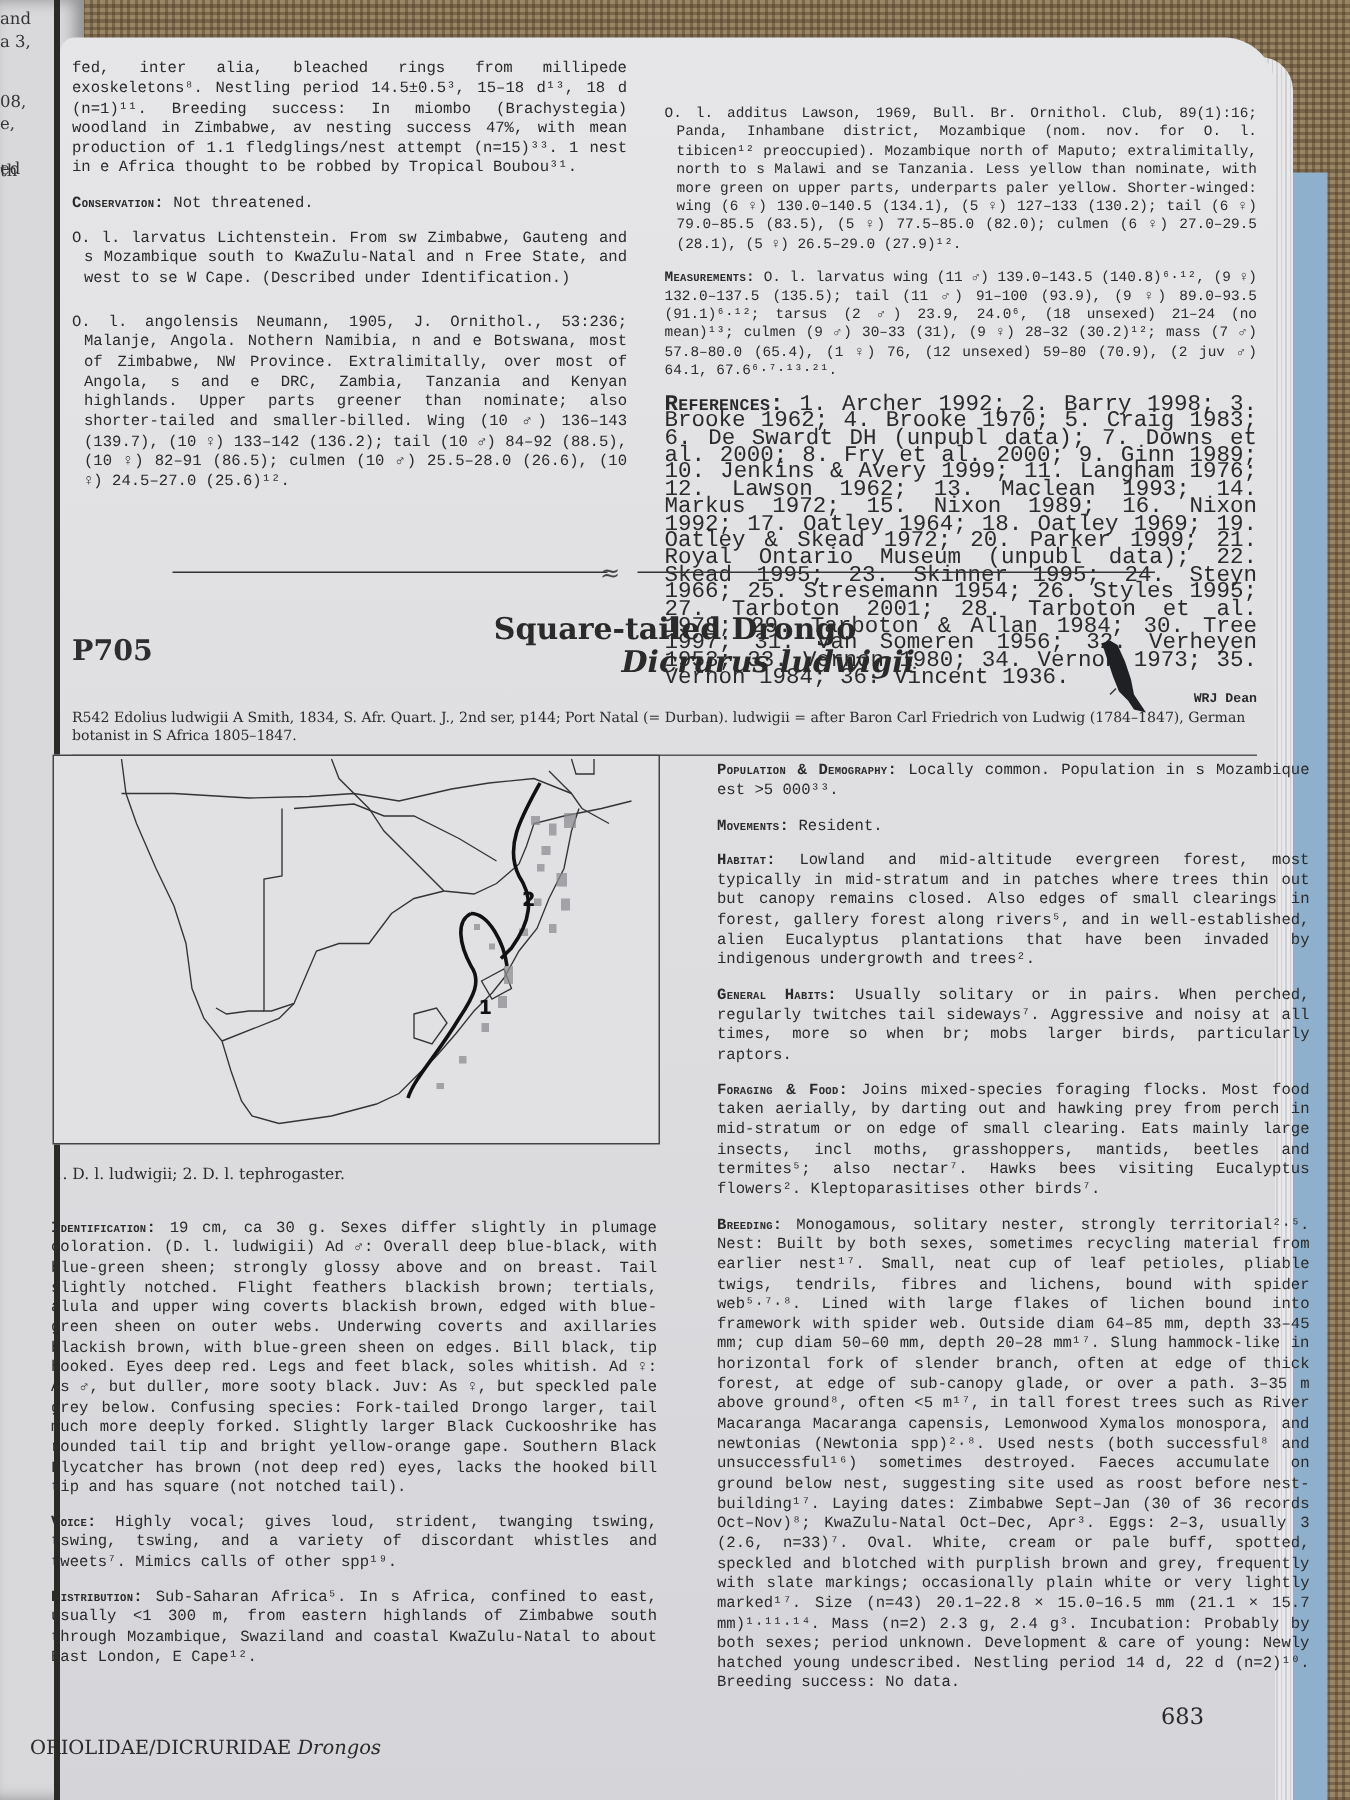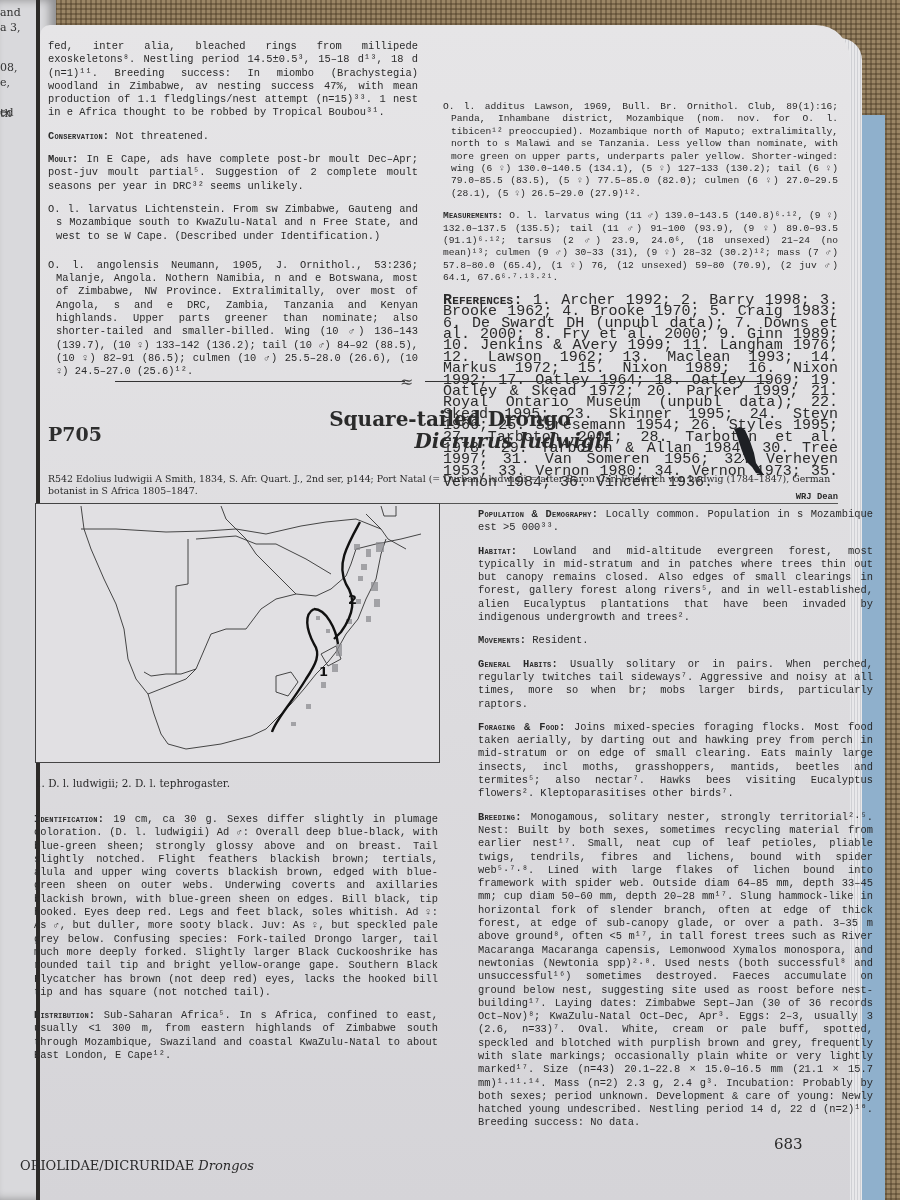--- a/index.html
+++ b/index.html
@@ -24,21 +24,21 @@
   .page {
     position:absolute; left:40px; top:25px; width:810px; height:1175px;
     background:linear-gradient(180deg,#e6e5e7 0%,#dcdbde 60%,#d5d4d8 100%);
     border-top-left-radius:10px; border-top-right-radius:34px;
     color:#2a2a2a;
   }
   .col { position:absolute; font-size:10.4px; line-height:13.3px; text-align:justify;font-family:Liberation Mono, monospace; }
   .col p { margin:0 0 10px 0; }
   .sc { font-variant:small-caps; font-weight:bold; letter-spacing:.2px; }
   .top-left { left:8px; top:15px; width:370px; }
-  .top-right { left:403px; top:45px; width:395px; font-size:9.6px; line-height:12.4px;margin-top:31px; }
+  .top-right { left:403px; top:45px; width:395px; font-size:9.6px; line-height:12.4px; }
   .refs { font-size:15px; line-height:11.4px; }
   .sig { text-align:right; font-weight:bold; font-size:8.8px; }
   .divider { position:absolute; top:356px; height:1px; background:#333; }
   .divider-glyph { position:absolute; left:360px; top:347px; font-size:16px; color:#444; }
   .pnum { position:absolute; left:8px; top:398px; font-size:19px; font-weight:bold; color:#2e2e2e;text-align:center; }
   .title { position:absolute; left:250px; top:383px; width:320px; text-align:center; font-size:20px; font-weight:bold; line-height:22px; }
   .title .sci { font-style:italic;text-align:right; }
   .bird { position:absolute; left:690px; top:400px; }
   .etym { position:absolute; left:8px; top:448px; width:790px; font-size:9.4px; line-height:12.4px; }
   .rule2 { position:absolute; left:8px; top:478px; width:790px; height:1px; background:#555; }
@@ -65,21 +65,20 @@
   <div class="frag" style="top:106px">th</div>
   <div class="frag" style="top:105px">ed</div>
 </div>
 <div class="gutter"></div>
 
 <div class="page">
 
   <div class="col top-left">
     <p style="font-style:normal">fed, inter alia, bleached rings from millipede exoskeletons⁸. Nestling period 14.5±0.5³, 15–18 d¹³, 18 d (n=1)¹¹. Breeding success: In miombo (Brachystegia) woodland in Zimbabwe, av nesting success 47%, with mean production of 1.1 fledglings/nest attempt (n=15)³³. 1 nest in e Africa thought to be robbed by Tropical Boubou³¹.</p>
     <p><span class="sc">Conservation:</span> <span>Not threatened.</span></p>
-    <p><span class="sc">Moult:</span> <span>In E Cape, ads have complete post-br moult Dec–Apr; post-juv moult partial⁵. Suggestion of 2 complete moult seasons per year in DRC³² seems unlikely.</span></p>
     <p style="margin-bottom:16px;text-indent:-8px;padding-left:8px">O. l. larvatus Lichtenstein. From sw Zimbabwe, Gauteng and s Mozambique south to KwaZulu-Natal and n Free State, and west to se W Cape. (Described under Identification.)</p>
     <p style="text-indent:-8px;padding-left:8px">O. l. angolensis Neumann, 1905, J. Ornithol., 53:236; Malanje, Angola. Nothern Namibia, n and e Botswana, most of Zimbabwe, NW Province. Extralimitally, over most of Angola, s and e DRC, Zambia, Tanzania and Kenyan highlands. Upper parts greener than nominate; also shorter-tailed and smaller-billed. Wing (10 ♂) 136–143 (139.7), (10 ♀) 133–142 (136.2); tail (10 ♂) 84–92 (88.5), (10 ♀) 82–91 (86.5); culmen (10 ♂) 25.5–28.0 (26.6), (10 ♀) 24.5–27.0 (25.6)¹².</p>
   </div>
 
   <div class="col top-right">
     <p style="text-indent:-8px;padding-left:8px">O. l. additus Lawson, 1969, Bull. Br. Ornithol. Club, 89(1):16; Panda, Inhambane district, Mozambique (nom. nov. for O. l. tibicen¹² preoccupied). Mozambique north of Maputo; extralimitally, north to s Malawi and se Tanzania. Less yellow than nominate, with more green on upper parts, underparts paler yellow. Shorter-winged: wing (6 ♀) 130.0–140.5 (134.1), (5 ♀) 127–133 (130.2); tail (6 ♀) 79.0–85.5 (83.5), (5 ♀) 77.5–85.0 (82.0); culmen (6 ♀) 27.0–29.5 (28.1), (5 ♀) 26.5–29.0 (27.9)¹².</p>
     <p><span class="sc">Measurements:</span> <span>O. l. larvatus wing (11 ♂) 139.0–143.5 (140.8)⁶·¹², (9 ♀) 132.0–137.5 (135.5); tail (11 ♂) 91–100 (93.9), (9 ♀) 89.0–93.5 (91.1)⁶·¹²; tarsus (2 ♂) 23.9, 24.0⁶, (18 unsexed) 21–24 (no mean)¹³; culmen (9 ♂) 30–33 (31), (9 ♀) 28–32 (30.2)¹²; mass (7 ♂) 57.8–80.0 (65.4), (1 ♀) 76, (12 unsexed) 59–80 (70.9), (2 juv ♂) 64.1, 67.6⁶·⁷·¹³·²¹.</span></p>
     <p class="refs" style="margin-bottom:2px"><span class="sc">References:</span> <span>1. Archer 1992; 2. Barry 1998; 3. Brooke 1962; 4. Brooke 1970; 5. Craig 1983; 6. De Swardt DH (unpubl data); 7. Downs et al. 2000; 8. Fry et al. 2000; 9. Ginn 1989; 10. Jenkins &amp; Avery 1999; 11. Langham 1976; 12. Lawson 1962; 13. Maclean 1993; 14. Markus 1972; 15. Nixon 1989; 16. Nixon 1992; 17. Oatley 1964; 18. Oatley 1969; 19. Oatley &amp; Skead 1972; 20. Parker 1999; 21. Royal Ontario Museum (unpubl data); 22. Skead 1995; 23. Skinner 1995; 24. Steyn 1966; 25. Stresemann 1954; 26. Styles 1995; 27. Tarboton 2001; 28. Tarboton et al. 1978; 29. Tarboton &amp; Allan 1984; 30. Tree 1997; 31. Van Someren 1956; 32. Verheyen 1953; 33. Vernon 1980; 34. Vernon 1973; 35. Vernon 1984; 36. Vincent 1936.</span></p>
     <div class="sig">WRJ Dean</div>
   </div>
@@ -141,27 +140,28 @@
       <path d="M278 105 C 268 110, 270 125, 278 140 C 285 150, 280 160, 270 175 C 255 200, 240 215, 236 228"></path>
       <path d="M278 105 C 290 105, 300 125, 302 140"></path>
     </g>
     <text x="312" y="100" font-size="13" font-weight="bold" font-family="DejaVu Sans, sans-serif" fill="#111">2</text>
     <text x="283" y="172" font-size="13" font-weight="bold" font-family="DejaVu Sans, sans-serif" fill="#111">1</text>
   </svg>
   <div class="caption">1. D. l. ludwigii; 2. D. l. tephrogaster.</div>
 
   <div class="col bottom-left">
     <p><span class="sc">Identification:</span> <span>19 cm, ca 30 g. Sexes differ slightly in plumage coloration. (D. l. ludwigii) Ad ♂: Overall deep blue-black, with blue-green sheen; strongly glossy above and on breast. Tail slightly notched. Flight feathers blackish brown; tertials, alula and upper wing coverts blackish brown, edged with blue-green sheen on outer webs. Underwing coverts and axillaries blackish brown, with blue-green sheen on edges. Bill black, tip hooked. Eyes deep red. Legs and feet black, soles whitish. Ad ♀: As ♂, but duller, more sooty black. Juv: As ♀, but speckled pale grey below. Confusing species: Fork-tailed Drongo larger, tail much more deeply forked. Slightly larger Black Cuckooshrike has rounded tail tip and bright yellow-orange gape. Southern Black Flycatcher has brown (not deep red) eyes, lacks the hooked bill tip and has square (not notched tail).</span></p>
+    <p><span class="sc">Voice:</span> <span>Highly vocal; gives loud, strident, twanging tswing, tswing, tswing, and a variety of discordant whistles and tweets⁷. Mimics calls of other spp¹⁹.</span></p>
     <p><span class="sc">Distribution:</span> <span>Sub-Saharan Africa⁵. In s Africa, confined to east, usually &lt;1 300 m, from eastern highlands of Zimbabwe south through Mozambique, Swaziland and coastal KwaZulu-Natal to about East London, E Cape¹².</span></p>
   </div>
 
   <div class="col bottom-right">
     <p><span class="sc">Population &amp; Demography:</span> <span>Locally common. Population in s Mozambique est &gt;5 000³³.</span></p>
+    <p><span class="sc">Movements:</span> <span>Resident.</span></p>
     <p><span class="sc">Habitat:</span> <span>Lowland and mid-altitude evergreen forest, most typically in mid-stratum and in patches where trees thin out but canopy remains closed. Also edges of small clearings in forest, gallery forest along rivers⁵, and in well-established, alien Eucalyptus plantations that have been invaded by indigenous undergrowth and trees².</span></p>
-    <p><span class="sc">Movements:</span> <span>Resident.</span></p>
     <p><span class="sc">General Habits:</span> <span>Usually solitary or in pairs. When perched, regularly twitches tail sideways⁷. Aggressive and noisy at all times, more so when br; mobs larger birds, particularly raptors.</span></p>
     <p><span class="sc">Foraging &amp; Food:</span> <span>Joins mixed-species foraging flocks. Most food taken aerially, by darting out and hawking prey from perch in mid-stratum or on edge of small clearing. Eats mainly large insects, incl moths, grasshoppers, mantids, beetles and termites⁵; also nectar⁷. Hawks bees visiting Eucalyptus flowers². Kleptoparasitises other birds⁷.</span></p>
     <p><span class="sc">Breeding:</span> <span>Monogamous, solitary nester, strongly territorial²·⁵. Nest: Built by both sexes, sometimes recycling material from earlier nest¹⁷. Small, neat cup of leaf petioles, pliable twigs, tendrils, fibres and lichens, bound with spider web⁵·⁷·⁸. Lined with large flakes of lichen bound into framework with spider web. Outside diam 64–85 mm, depth 33–45 mm; cup diam 50–60 mm, depth 20–28 mm¹⁷. Slung hammock-like in horizontal fork of slender branch, often at edge of thick forest, at edge of sub-canopy glade, or over a path. 3–35 m above ground⁸, often &lt;5 m¹⁷, in tall forest trees such as River Macaranga Macaranga capensis, Lemonwood Xymalos monospora, and newtonias (Newtonia spp)²·⁸. Used nests (both successful⁸ and unsuccessful¹⁶) sometimes destroyed. Faeces accumulate on ground below nest, suggesting site used as roost before nest-building¹⁷. Laying dates: Zimbabwe Sept–Jan (30 of 36 records Oct–Nov)⁸; KwaZulu-Natal Oct–Dec, Apr³. Eggs: 2–3, usually 3 (2.6, n=33)⁷. Oval. White, cream or pale buff, spotted, speckled and blotched with purplish brown and grey, frequently with slate markings; occasionally plain white or very lightly marked¹⁷. Size (n=43) 20.1–22.8 × 15.0–16.5 mm (21.1 × 15.7 mm)¹·¹¹·¹⁴. Mass (n=2) 2.3 g, 2.4 g³. Incubation: Probably by both sexes; period unknown. Development &amp; care of young: Newly hatched young undescribed. Nestling period 14 d, 22 d (n=2)¹⁰. Breeding success: No data.</span></p>
   </div>
 
   <div class="footer">
     <span>ORIOLIDAE/DICRURIDAE</span>
     <i>Drongos</i>
   </div>
   <div class="folio">683</div>

